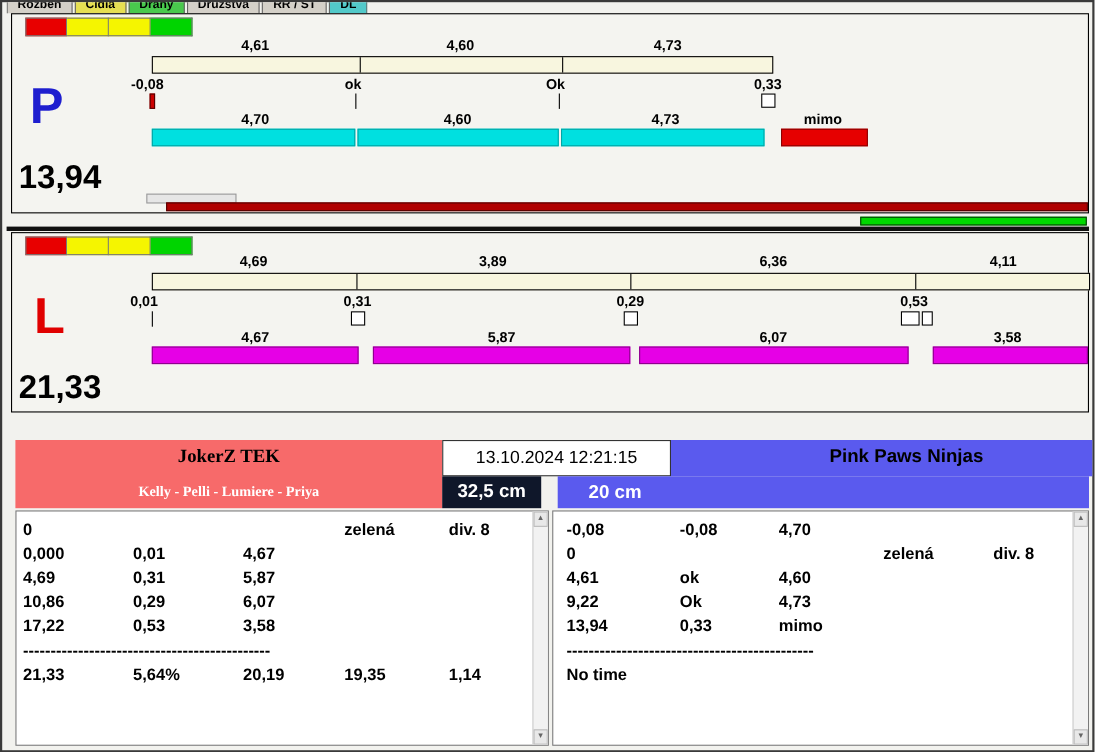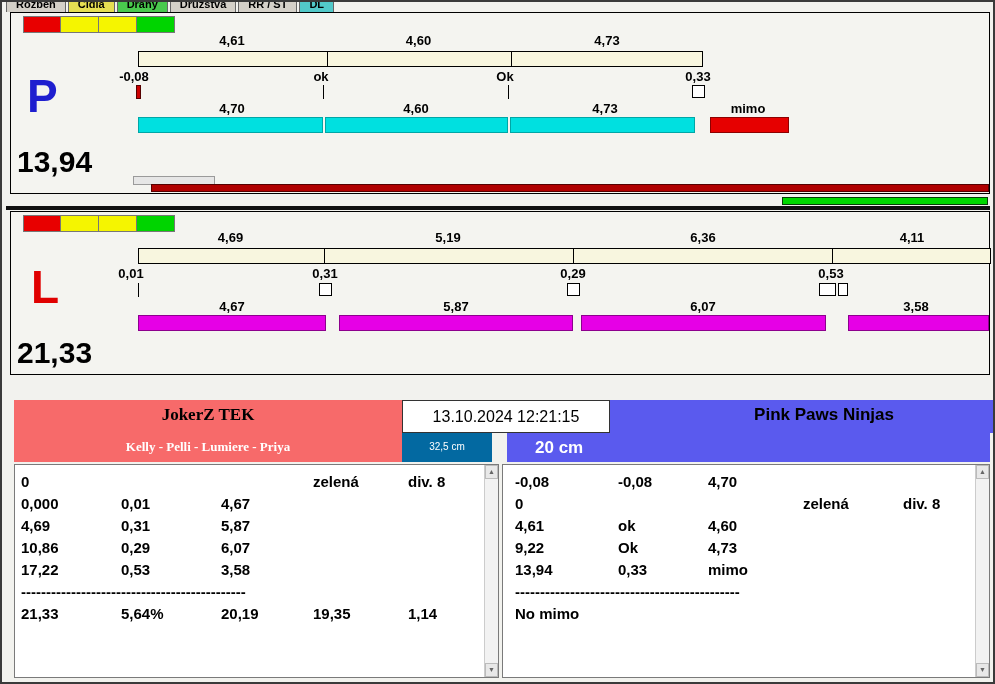--- a/index.html
+++ b/index.html
@@ -25,21 +25,21 @@
   .cseg{position:absolute;height:16px;background:#00e0e0;border:1px solid #00a6a6;}
   .mseg{position:absolute;height:16px;background:#e600e6;border:1px solid #8d008d;}
   .rseg{position:absolute;height:16px;background:#e60000;border:1px solid #8d0000;}
   .lane-letter{position:absolute;font-weight:bold;font-size:46px;line-height:46px;}
   .lane-total{position:absolute;font-weight:bold;font-size:30px;}
   .divider{position:absolute;background:#101010;}
   
   .team-title{margin-top:5px;text-align:center;font-weight:bold;font-size:17px;color:#000;}
   .team-members{position:absolute;left:0;right:0;top:39px;text-align:center;font-weight:bold;font-size:13px;color:#fff;}
   .datetime{background:#fff;border:1px solid #333;font-size:16px;text-align:center;line-height:31px;}
-  .height-red{background:#0369a1;color:#fff;font-weight:normal;font-size:10px;text-align:center;line-height:27px;}
+  .height-red{background:#0f172a;color:#fff;font-weight:bold;font-size:17px;text-align:center;line-height:27px;}
   .blueblock{background:#5a5aee;}
   .h20{position:absolute;left:28px;top:0;color:#fff;font-weight:bold;font-size:17px;line-height:29px;}
   .members-right{position:absolute;left:293px;transform:translateX(-50%);top:0;color:#fff;font-weight:bold;font-size:13px;line-height:29px;white-space:nowrap;}
   
   .datapanel{position:absolute;background:#fff;border:1px solid #7a7a7a;overflow:hidden;}
   .tbl{position:absolute;left:0;top:6px;right:16px;}
   .r{position:relative;height:22px;}
   .c{position:absolute;top:2px;font-weight:bold;font-size:15px;white-space:pre;}
   .tleft .c1{left:6px}.tleft .c2{left:106px}.tleft .c3{left:206px}.tleft .c4{left:298px}.tleft .c5{left:393px}
   .tright .c1{left:12px}.tright .c2{left:115px}.tright .c3{left:205px}.tright .c4{left:300px}.tright .c5{left:400px}
@@ -107,21 +107,21 @@
   <div class="abs" style="left:780px;top:195px;width:206px;height:8px;background:#00d800;border:1px solid #063d06;"></div>
   <div class="divider" style="left:4px;top:204px;width:984px;height:4px;"></div>
 
   <div class="panel" style="left:8px;top:209px;width:980px;height:164px;">
     <div class="abs" style="left:12px;top:3px;">
       <span class="light" style="background: rgb(232, 0, 0);"></span><span class="light" style="background: rgb(245, 245, 0);"></span><span class="light" style="background: rgb(245, 245, 0);"></span><span class="light" style="background: rgb(0, 212, 0);"></span>
     </div>
 
     <div class="labelrow" style="left:127px;top:18px;width:853px;">
       <span style="width:185px">4,69</span>
-      <span style="width:250px">5,19</span>
+      <span style="width:250px">3,89</span>
       <span style="width:260px">6,36</span>
       <span style="width:158px">4,11</span>
     </div>
     <div class="bar" style="left:127px;top:36px;width:853px;">
       <span class="seg" style="width:185px"></span>
         <span class="seg" style="width:249px"></span>
         <span class="seg" style="width:259px"></span>
         <span class="seg" style="flex:1"></span>
     </div>
 
@@ -263,21 +263,21 @@
           <span class="c c5"></span>
         </div>
         <div class="r">
           <span class="c c1">---------------------------------------------</span>
           <span class="c c2"></span>
           <span class="c c3"></span>
           <span class="c c4"></span>
           <span class="c c5"></span>
         </div>
         <div class="r">
-          <span class="c c1">No mimo</span>
+          <span class="c c1">No time</span>
           <span class="c c2"></span>
           <span class="c c3"></span>
           <span class="c c4"></span>
           <span class="c c5"></span>
         </div>
       </div>
     <div class="vscroll">
       <div class="sbtn up">▲</div>
       <div class="sbtn down">▼</div>
     </div>

